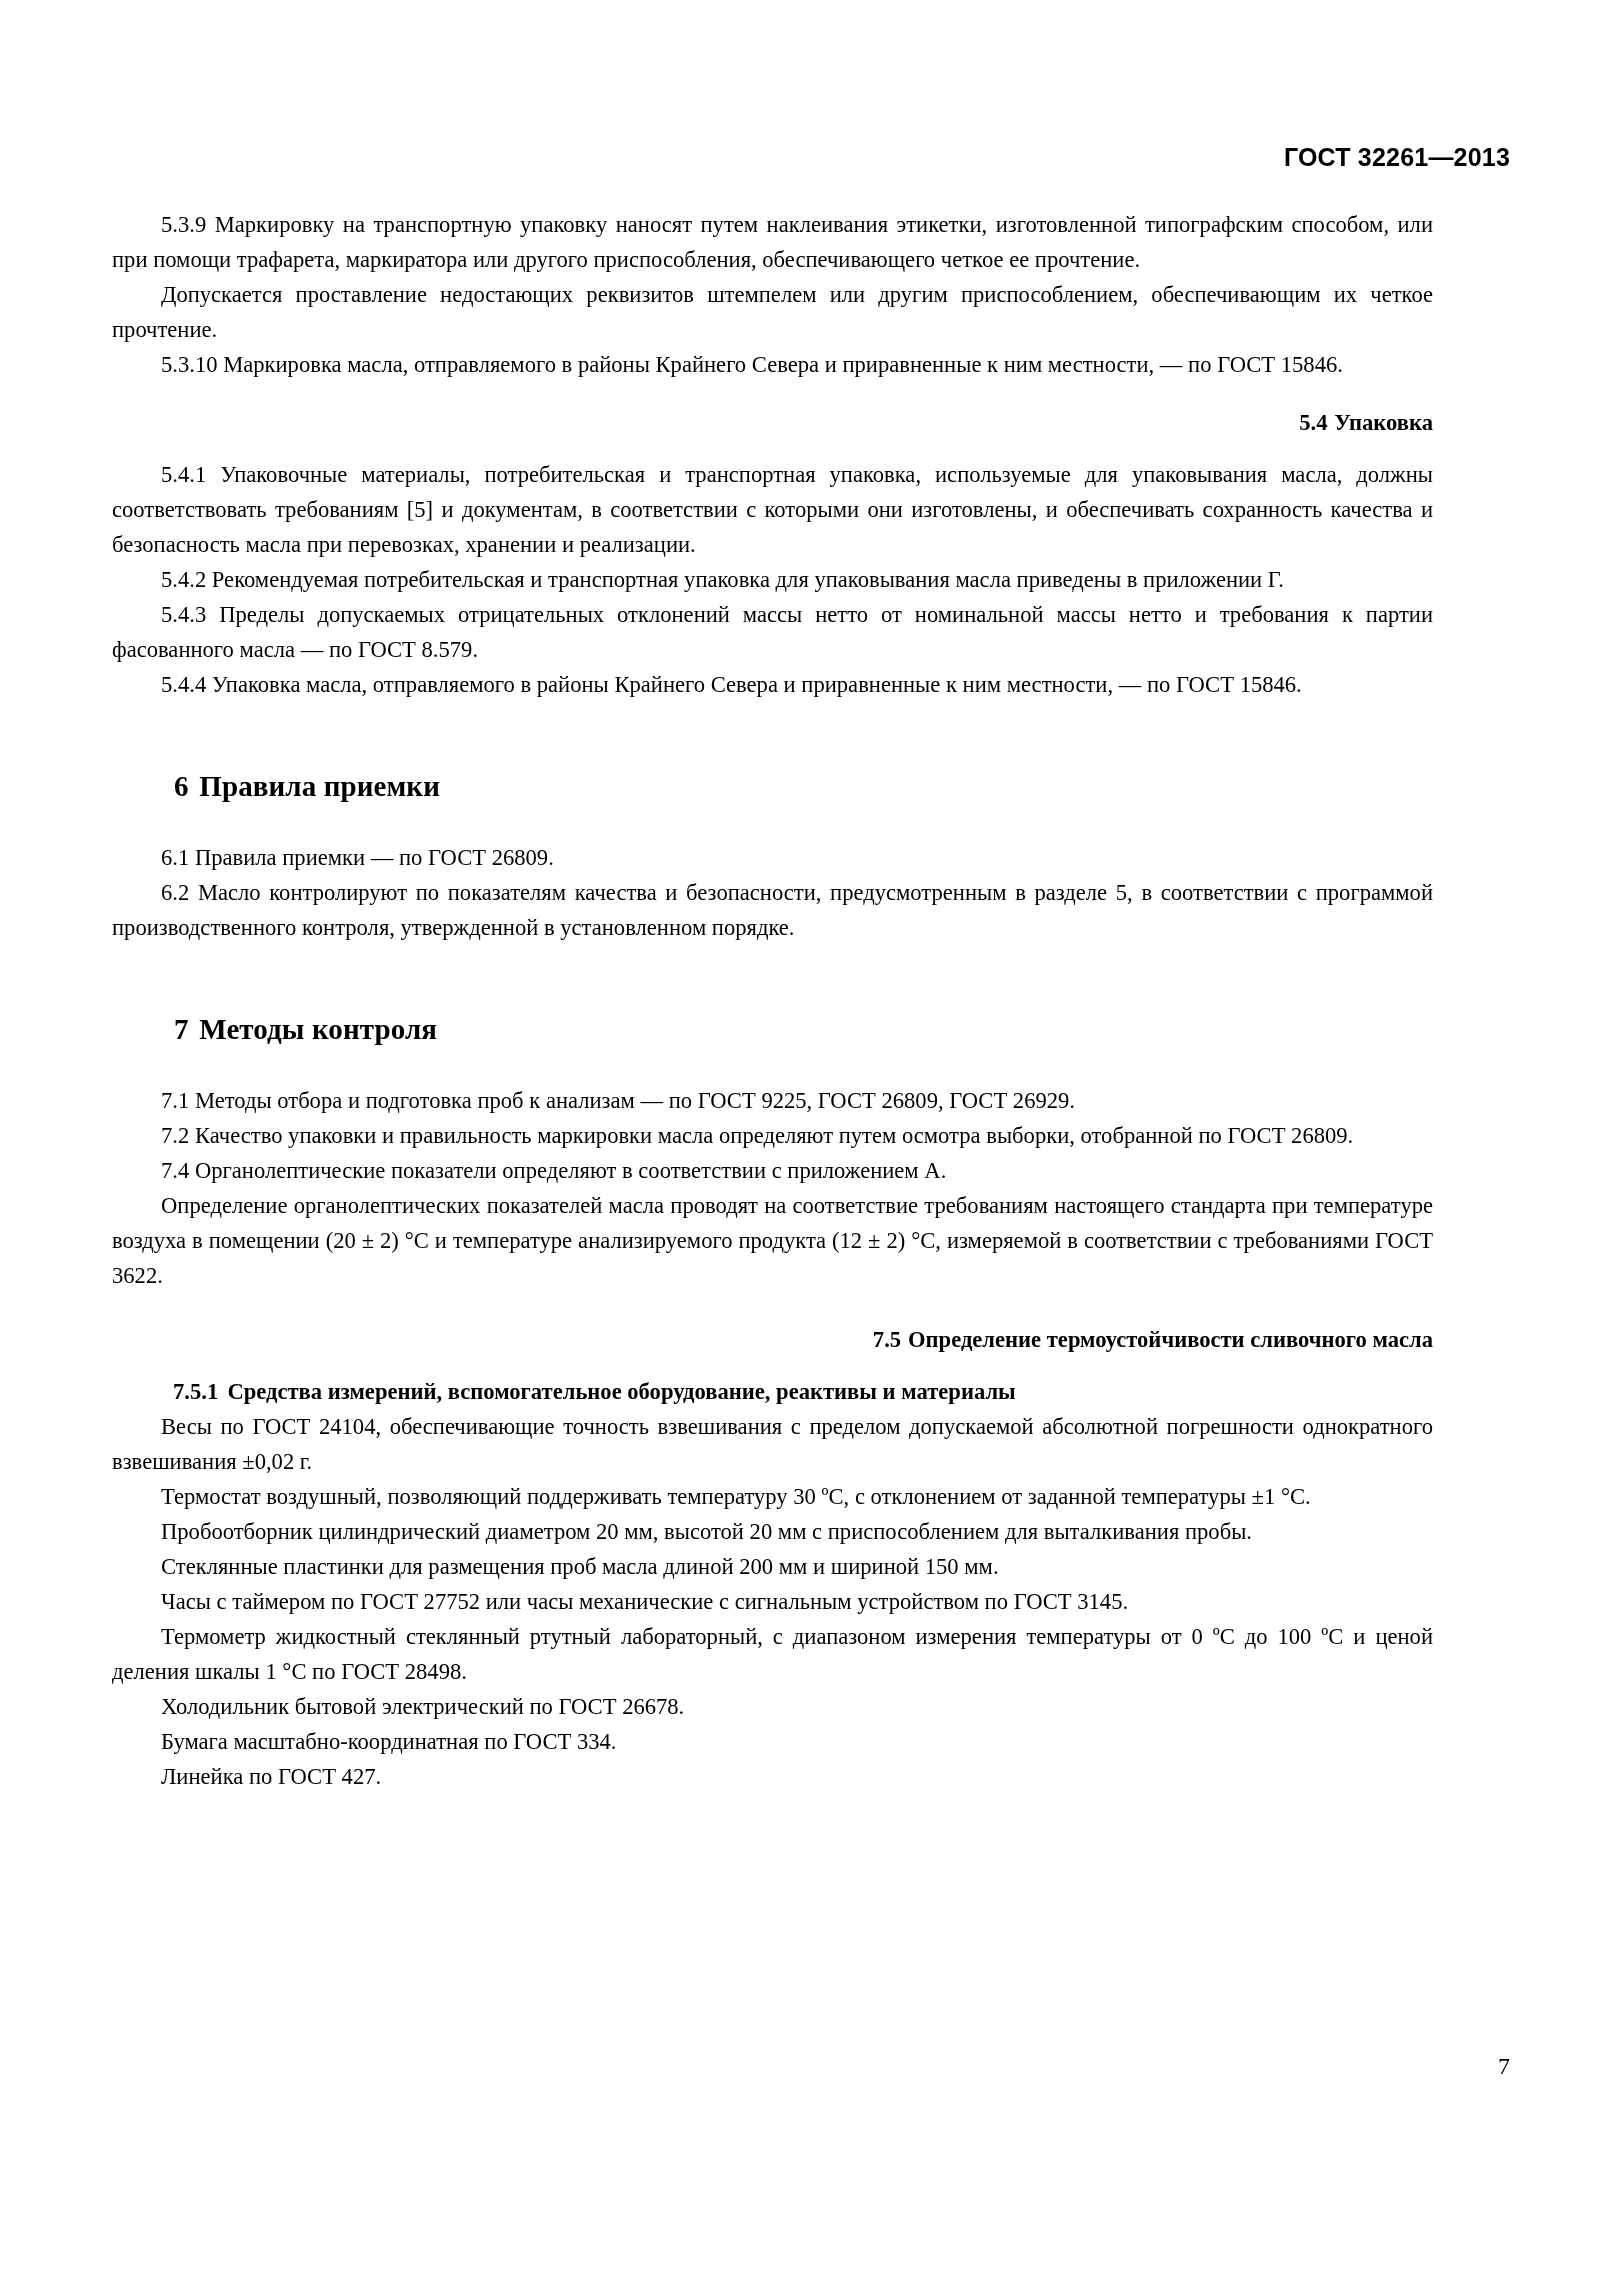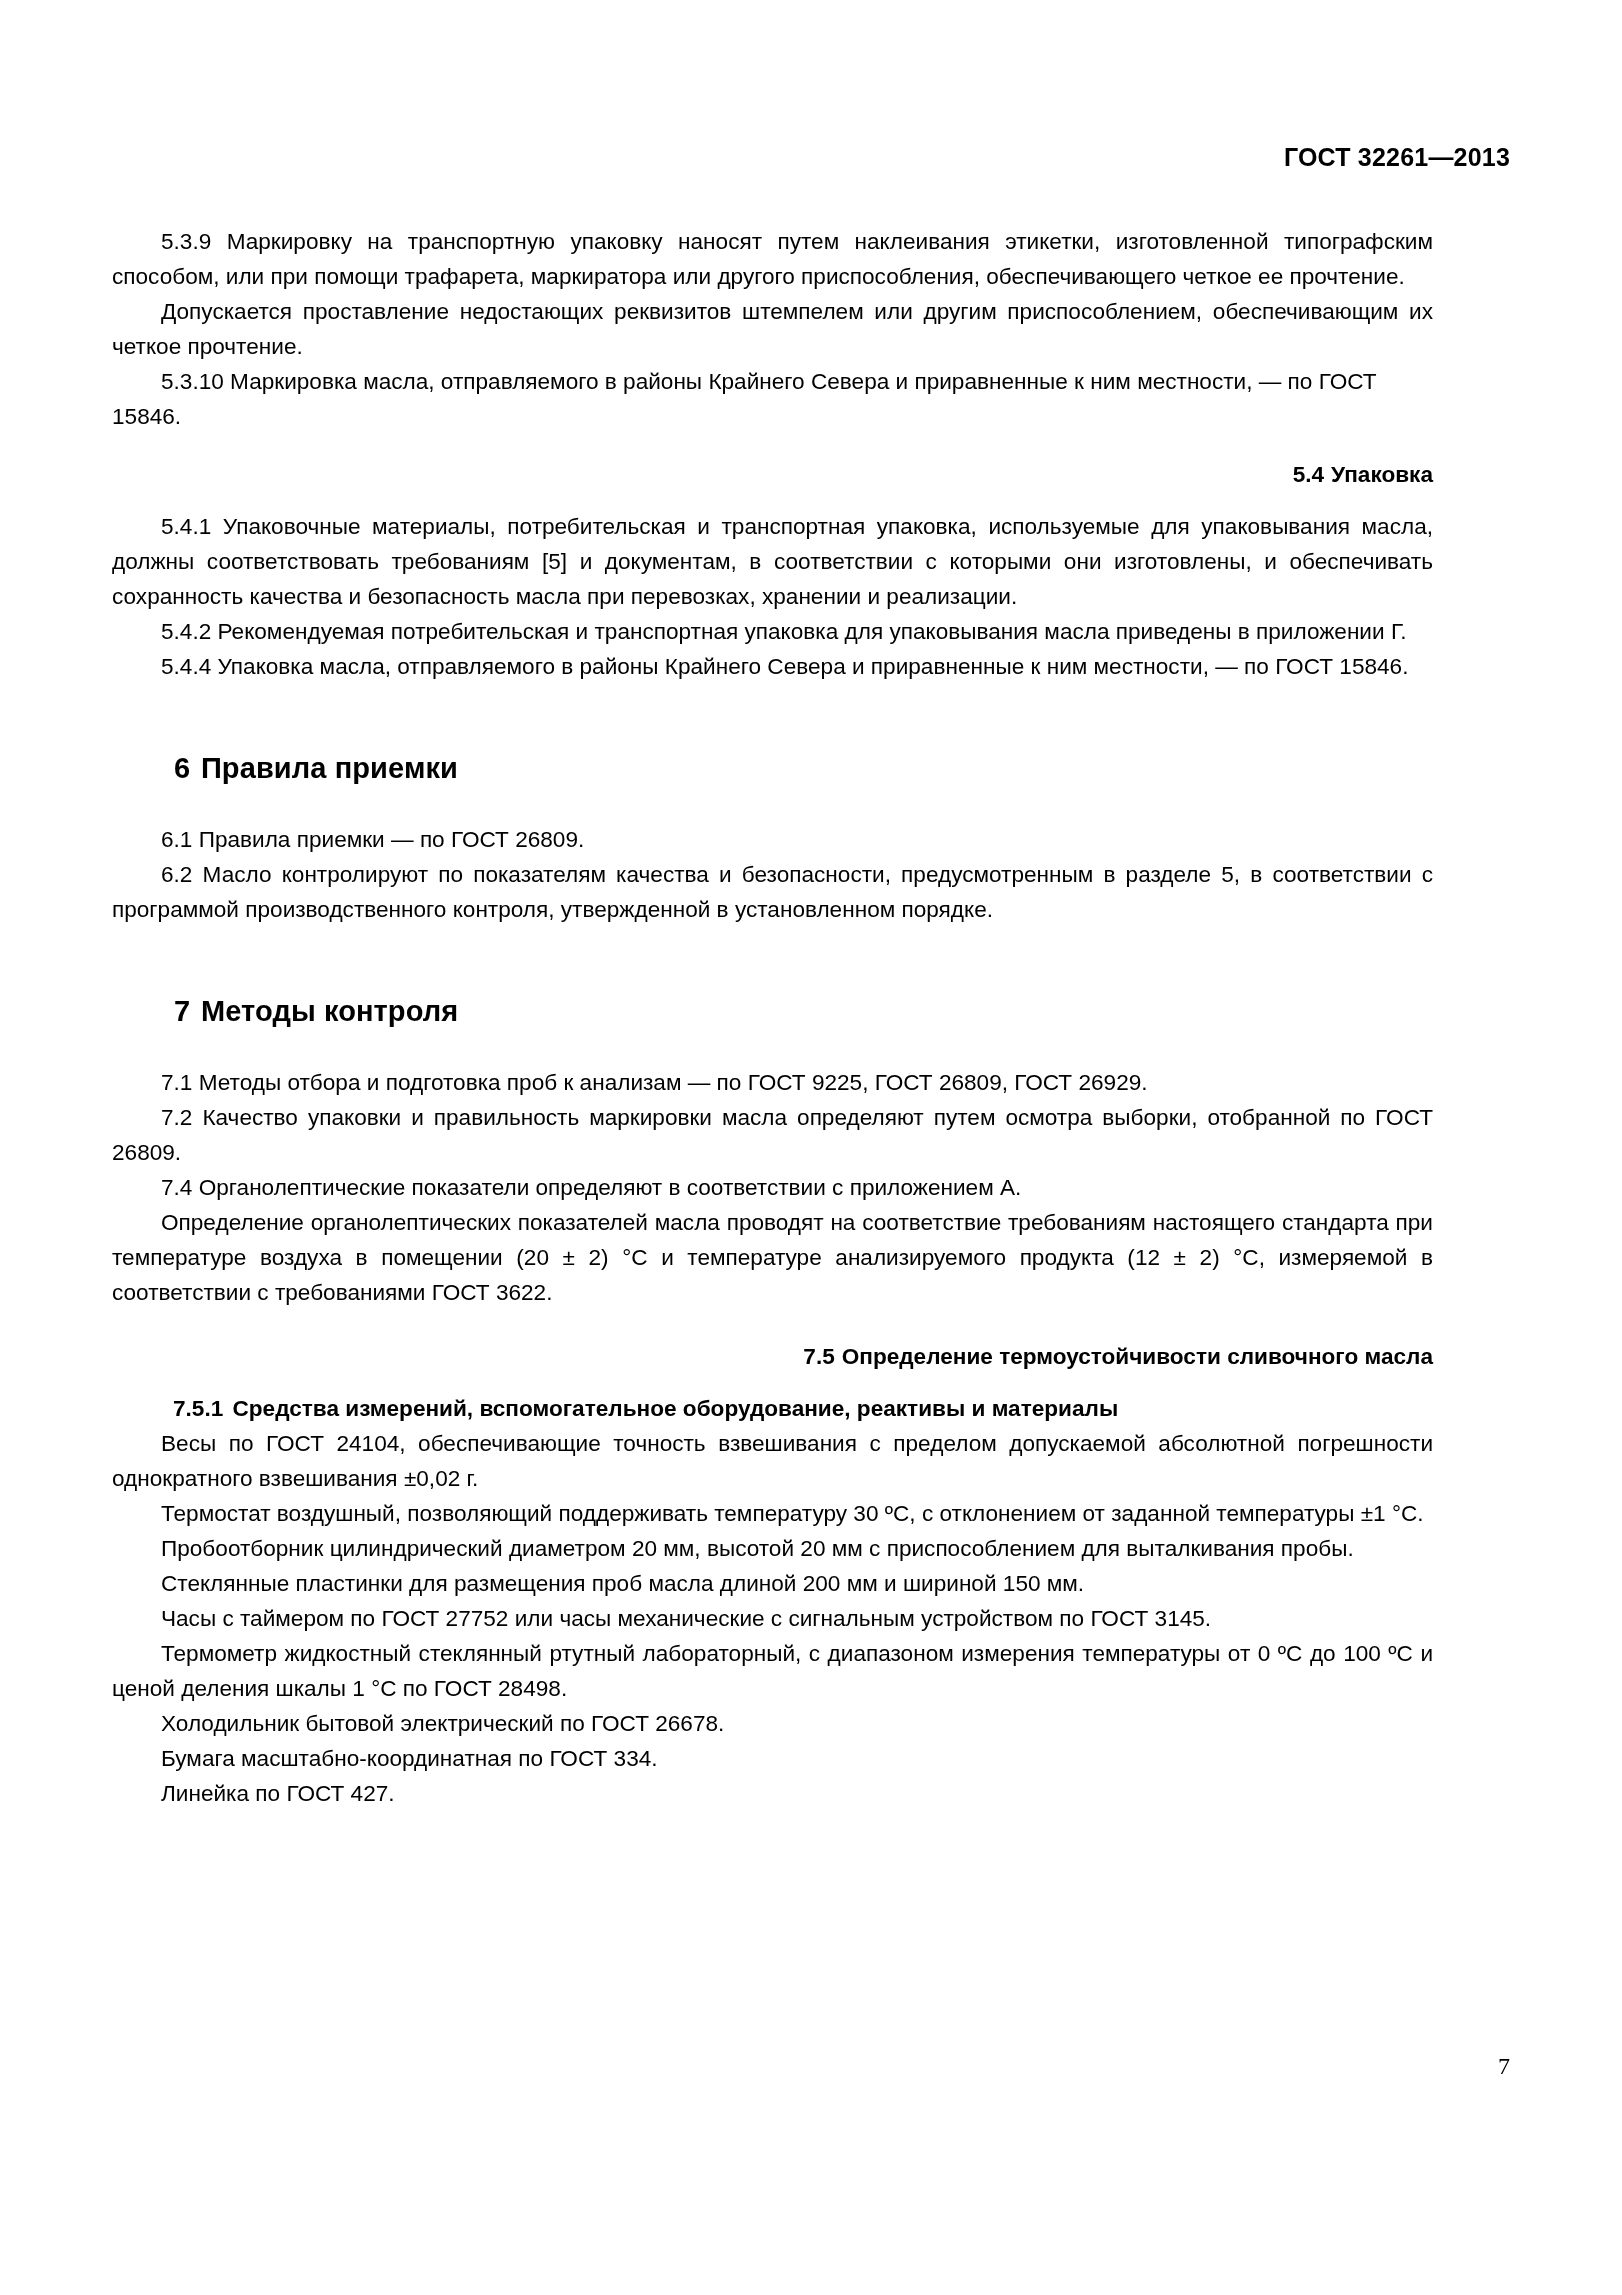--- a/index.html
+++ b/index.html
@@ -34,23 +34,24 @@
     font-family: "Liberation Sans", "DejaVu Sans", sans-serif;
     font-weight: bold;
     font-size: 25px;
     letter-spacing: 0.2px;
     line-height: 31px;
     white-space: nowrap;
   }
   
   .content {
     position: absolute;
-    top: 224px;
+    top: 207px;
     left: 112px;
     width: 1321px;
+    font-family: Liberation Serif, serif;
   }
   .para {
     font-size: 22.6px;
     line-height: 35px;
     text-align: justify;
     text-justify: inter-word;
     margin: 0;
     text-indent: 49px;
     hyphens: manual;
     word-spacing: 0px;
@@ -127,20 +128,21 @@
     <p class="para nojust">5.3.10  Маркировка масла, отправляемого в районы Крайнего Севера и приравненные к ним местности, — по ГОСТ 15846.</p>
 
     <div class="sp-30"></div>
     <h2 class="h2">
       <span class="num">5.4</span><span>Упаковка</span>
     </h2>
     <div class="sp-22"></div>
 
     <p class="para">5.4.1  Упаковочные материалы, потребительская и транспортная упаковка, используемые для упаковывания масла, должны соответствовать требованиям [5] и документам, в соответствии с которыми они изготовлены, и обеспечивать сохранность качества и безопасность масла при перевозках, хранении и реализации.</p>
     <p class="para">5.4.2  Рекомендуемая потребительская и транспортная упаковка для упаковывания масла приведены в приложении Г.</p>
+    <p class="para">5.4.3  Пределы допускаемых отрицательных отклонений массы нетто от номинальной массы нетто и требования к партии фасованного масла — по ГОСТ 8.579.</p>
     <p class="para">5.4.4  Упаковка масла, отправляемого в районы Крайнего Севера и приравненные к ним местности, — по ГОСТ 15846.</p>
 
     <div class="sp-70"></div>
     <h1 class="h1">
       <span class="num">6</span><span>Правила приемки</span>
     </h1>
     <div class="sp-30"></div>
 
     <p class="para nojust">6.1  Правила приемки — по ГОСТ 26809.</p>
     <p class="para">6.2  Масло контролируют по показателям качества и безопасности, предусмотренным в разделе 5, в соответствии с программой производственного контроля, утвержденной в установленном порядке.</p>

